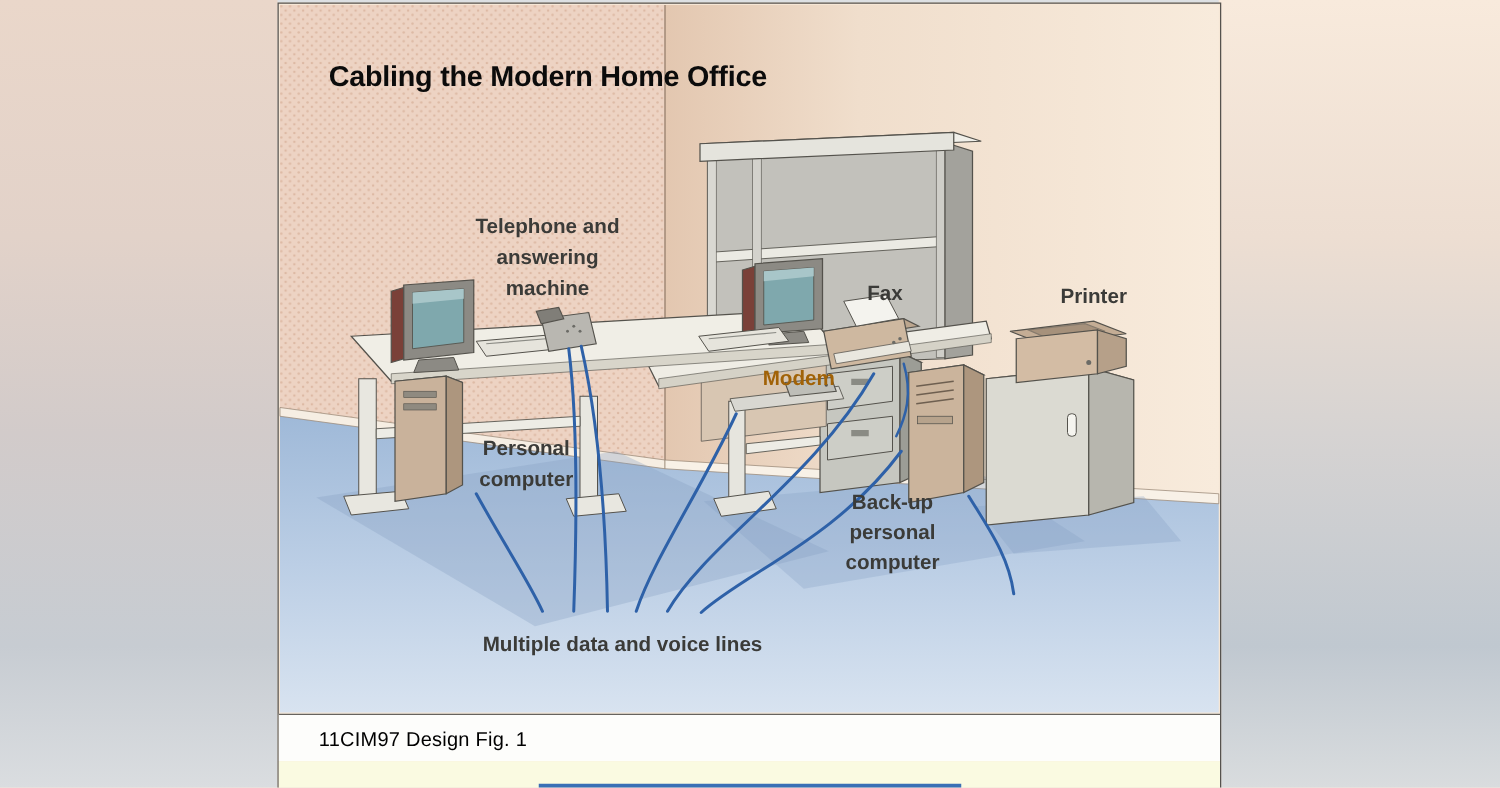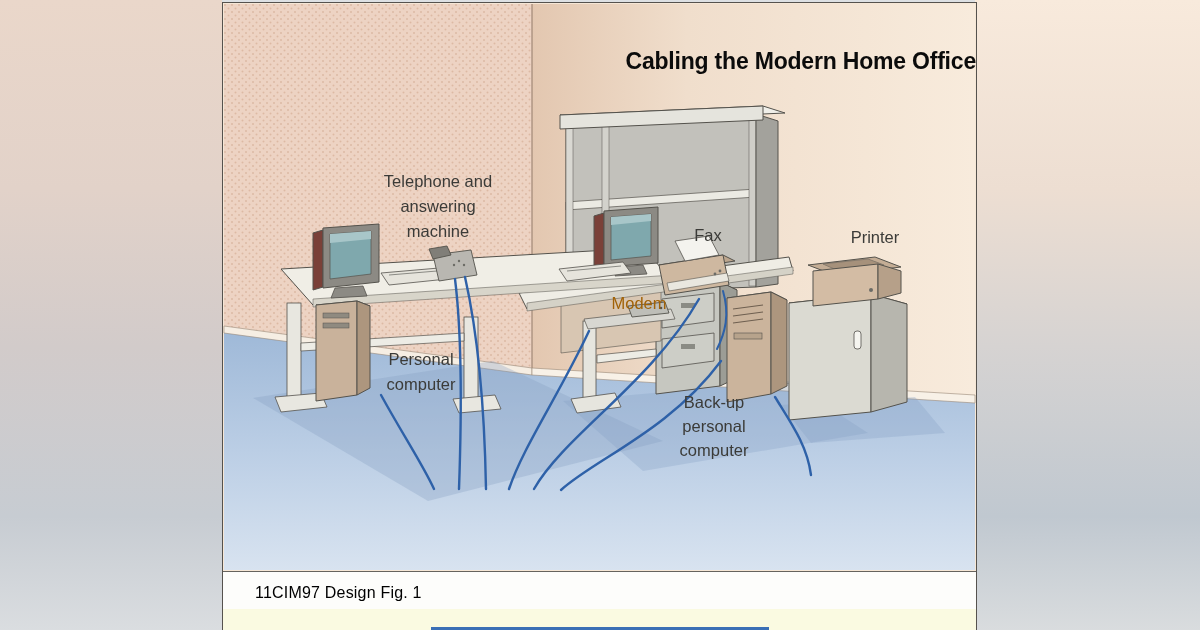--- a/index.html
+++ b/index.html
@@ -28,26 +28,26 @@
   }
   .yellow-strip{
     position:absolute;left:0;top:606px;width:753px;height:22px;
     background:#FAFAE1;
   }
   .accent-bar{
     position:absolute;left:208px;top:624px;width:338px;height:4px;
     background:#3A6FB5;
   }
   .fig-title{
-    position:absolute;left:0;top:45px;width:753px;text-align:right;
-    font-size:23px;font-weight:700;color:#0B0B0B;letter-spacing:-0.2px;
+    position:absolute;left:0;top:45px;width:753px;text-align:left;
+    font-size:23px;font-weight:700;color:#0B0B0B;letter-spacing:-0.2px;padding-left:40px;
   }
   .lbl{
     position:absolute;text-align:center;color:#3B3B38;
-    font-size:16.5px;line-height:25px;white-space:pre-line;
+    font-size:16.5px;line-height:25px;white-space:pre-line;font-weight:bold;
   }
   .lbl-telephone{left:115px;top:166px;width:200px;}
   .lbl-fax{left:445px;top:220px;width:80px;}
   .lbl-printer{left:602px;top:222px;width:100px;}
   .lbl-modem{left:366px;top:288px;width:100px;color:#a16207;}
   .lbl-personal{left:138px;top:344px;width:120px;}
   .lbl-backup{left:431px;top:387px;width:120px;line-height:24px;}
   .lbl-info{left:499px;top:476px;width:160px;line-height:24px;}
   .lbl-datalines{left:115px;top:501px;width:320px;}
   .caption-text{
@@ -236,18 +236,19 @@
 answering
 machine</div>
   <div class="lbl lbl-fax">Fax</div>
   <div class="lbl lbl-printer">Printer</div>
   <div class="lbl lbl-modem">Modem</div>
   <div class="lbl lbl-personal">Personal
 computer</div>
   <div class="lbl lbl-backup">Back-up
 personal
 computer</div>
+  <div class="lbl lbl-datalines">Multiple data and voice lines</div>
 
   <div class="caption-strip"></div>
   <div class="caption-text">11CIM97 Design Fig. 1</div>
   <div class="yellow-strip"></div>
   <div class="accent-bar"></div>
 </div>
 
 </body></html>

